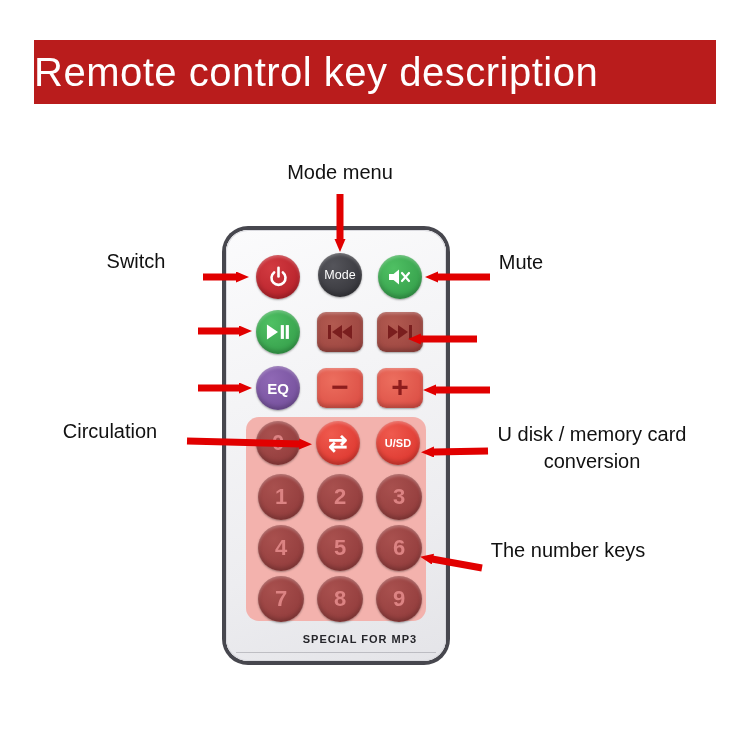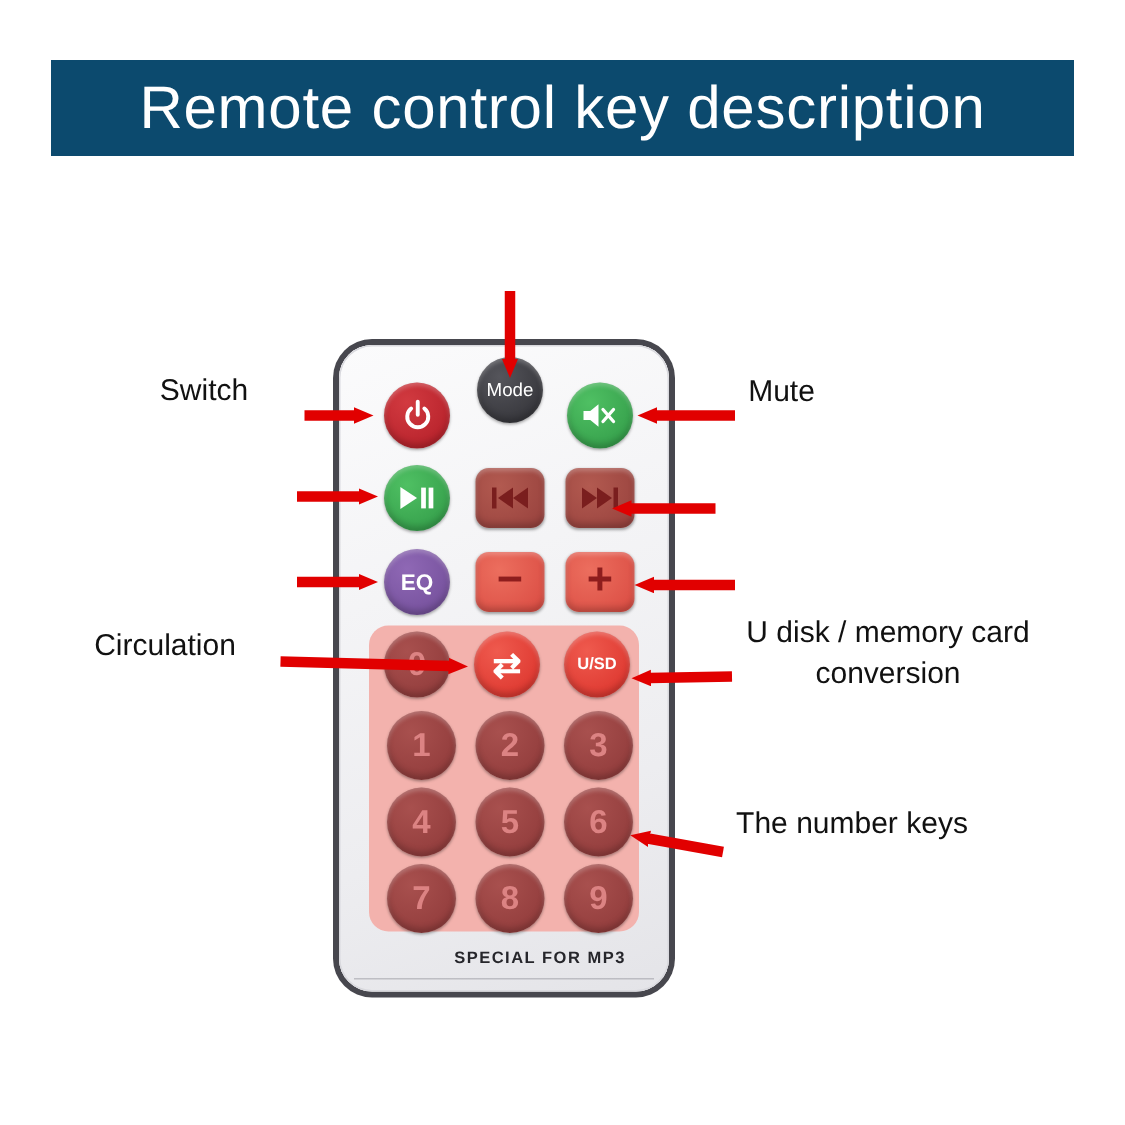--- a/index.html
+++ b/index.html
@@ -1,27 +1,27 @@
 <!DOCTYPE html>
 <html><head>
 <meta charset="utf-8">
 <style>
   html,body{margin:0;padding:0;}
   body{width:750px;height:750px;background:#ffffff;font-family:"Liberation Sans",sans-serif;position:relative;overflow:hidden;}
   .page{position:absolute;inset:0;}
 
   
-  .banner{position:absolute;left:34px;top:40px;width:682px;height:64px;background:#0c4a6e;
-          display:flex;align-items:center;justify-content:center;}
+  .banner{position:absolute;left:34px;top:40px;width:682px;height:64px;background:#b91c1c;
+          display:flex;align-items:center;}
   .banner span{color:#ffffff;font-size:40px;letter-spacing:.5px;}
 
   
   .lbl{position:absolute;transform:translate(-50%,-50%);white-space:nowrap;
        font-size:20px;color:#111;line-height:27px;}
-  .lbl-wrap{white-space:normal;width:214px;text-align:center;}
+  .lbl-wrap{white-space:normal;width:214px;text-align:center;margin-top:12px;}
 
   
   .remote{position:absolute;left:226px;top:230px;width:220px;height:431px;border-radius:22px;
           background:linear-gradient(160deg,#fbfbfc 0%,#ededf0 70%,#e4e4e8 100%);
           box-shadow:0 0 0 4px #47474e, inset 0 0 0 1px #d9d9de;}
   .keypad-panel{position:absolute;left:20px;top:187px;width:180px;height:204px;border-radius:13px;
                 background:#F3B2AD;}
   .remote-footer{position:absolute;left:0;top:403px;width:100%;text-align:center;
                  font-size:11px;font-weight:bold;letter-spacing:1px;color:#26262b;padding-left:24px;}
   .remote-seam{position:absolute;left:10px;top:422px;width:200px;height:1px;background:#9a9aa2;opacity:.55;}
@@ -63,21 +63,21 @@
 
   <div class="remote">
     <div class="keypad-panel"></div>
 
     <div class="btn circle c-power" style="left:52px;top:47px">
       <svg width="21" height="22" viewBox="0 0 20 22">
         <path d="M5.6 6.4 A7 7 0 1 0 14.4 6.4" fill="none" stroke="#fff" stroke-width="2.6" stroke-linecap="round"></path>
         <line x1="10" y1="1.8" x2="10" y2="10.5" stroke="#fff" stroke-width="2.6" stroke-linecap="round"></line>
       </svg>
     </div>
-    <div class="btn circle c-mode" style="left:114px;top:30px">
+    <div class="btn circle c-mode" style="left:114px;top:45px">
       <span class="t-mode">Mode</span>
     </div>
     <div class="btn circle c-green" style="left:174px;top:47px">
       <svg width="24" height="16" viewBox="0 0 24 16">
         <polygon points="1,5 5.5,5 11,0.5 11,15.5 5.5,11 1,11" fill="#fff"></polygon>
         <line x1="14" y1="4" x2="21" y2="12" stroke="#fff" stroke-width="2.2" stroke-linecap="round"></line>
         <line x1="21" y1="4" x2="14" y2="12" stroke="#fff" stroke-width="2.2" stroke-linecap="round"></line>
       </svg>
     </div>
 
@@ -168,19 +168,20 @@
     <line x1="490" y1="277" x2="437" y2="277" stroke="#E10000" stroke-width="7" marker-end="url(#ah)"></line>
     <line x1="198" y1="331" x2="240" y2="331" stroke="#E10000" stroke-width="7" marker-end="url(#ah)"></line>
     <line x1="477" y1="339" x2="420" y2="339" stroke="#E10000" stroke-width="7" marker-end="url(#ah)"></line>
     <line x1="198" y1="388" x2="240" y2="388" stroke="#E10000" stroke-width="7" marker-end="url(#ah)"></line>
     <line x1="490" y1="390" x2="435" y2="390" stroke="#E10000" stroke-width="7" marker-end="url(#ah)"></line>
     <line x1="187" y1="441" x2="300" y2="444" stroke="#E10000" stroke-width="7" marker-end="url(#ah)"></line>
     <line x1="488" y1="451" x2="433" y2="452" stroke="#E10000" stroke-width="7" marker-end="url(#ah)"></line>
     <line x1="482" y1="568" x2="432" y2="559" stroke="#E10000" stroke-width="7" marker-end="url(#ah)"></line>
   </svg>
 
+  <div class="lbl" style="left:340px;top:172px">Mode menu</div>
   <div class="lbl" style="left:136px;top:261px">Switch</div>
   <div class="lbl" style="left:521px;top:262px">Mute</div>
   <div class="lbl" style="left:110px;top:431px">Circulation</div>
   <div class="lbl lbl-wrap" style="left:592px;top:436px">U disk / memory card conversion</div>
   <div class="lbl" style="left:568px;top:550px">The number keys</div>
 
 </div>
 
 </body></html>

